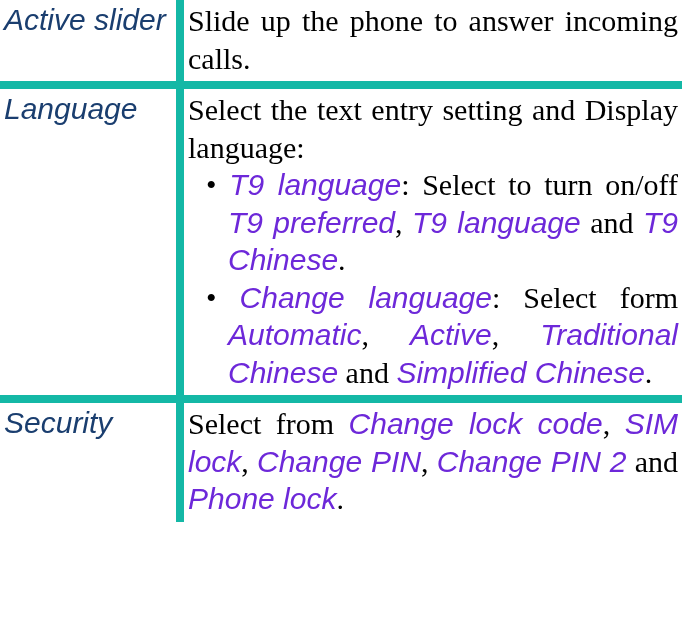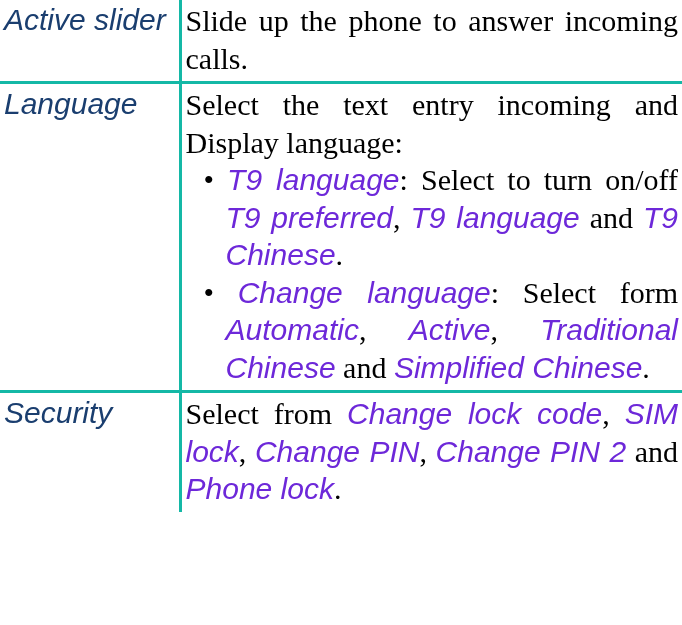--- a/index.html
+++ b/index.html
@@ -1,18 +1,18 @@
 <!DOCTYPE html>
 <html><head>
 <meta charset="utf-8">
 <style>
   * { box-sizing: border-box; margin: 0; padding: 0; }
   body { width: 682px; height: 625px; background: #fff; font-family: "Times New Roman", serif; }
   .tbl { width: 682px; border-collapse: collapse; }
-  .tbl td { vertical-align: top; border: 3px solid #14b8a6; padding: 2px 4px 4px 4px; }
+  .tbl td { vertical-align: top; border: 8px solid #14b8a6; padding: 2px 4px 4px 4px; }
   .tbl td.lcol { width: 180px; border-left: none; margin-left: 45px; }
   .tbl td.rcol { border-right: none; border-radius: 24px; }
   .tbl tr:first-child td { border-top: none; }
   .tbl tr:last-child td { border-bottom: none; }
   .label { font-family: Arial, Helvetica, sans-serif; font-style: italic; color: #1a3e6f; font-size: 30px; line-height: 1.2; }
   .body { font-size: 30px; line-height: 1.25; color: #000; text-align: justify; }
   .kw { font-family: Arial, Helvetica, sans-serif; font-style: italic; color: #6d28d9; }
   .bullets { list-style: none; padding-left: 0; }
   .bullets li { padding-left: 40px; text-indent: -22px; text-align: justify; }
   .bullets li::before { content: "• "; }
@@ -29,21 +29,21 @@
     <td class="rcol">
       <div class="body">Slide up the phone to answer incoming calls.</div>
     </td>
   </tr>
   <tr>
     <td class="lcol">
       <div class="label">Language</div>
     </td>
     <td class="rcol">
       <div class="body">
-        <div>Select the text entry incoming and Display language:</div>
+        <div>Select the text entry setting and Display language:</div>
         <ul class="bullets">
           <li><span class="kw">T9 language</span><span>: Select to turn on/off </span><span class="kw">T9 preferred</span><span>, </span><span class="kw">T9 language</span><span> and </span><span class="kw">T9 Chinese</span><span>.</span></li>
           <li><span> </span><span class="kw">Change language</span><span>: Select form </span><span class="kw">Automatic</span><span>, </span><span class="kw">Active</span><span>, </span><span class="kw">Traditional Chinese</span><span> and </span><span class="kw">Simplified Chinese</span><span>.</span></li>
         </ul>
       </div>
     </td>
   </tr>
   <tr>
     <td class="lcol">
       <div class="label">Security</div>

